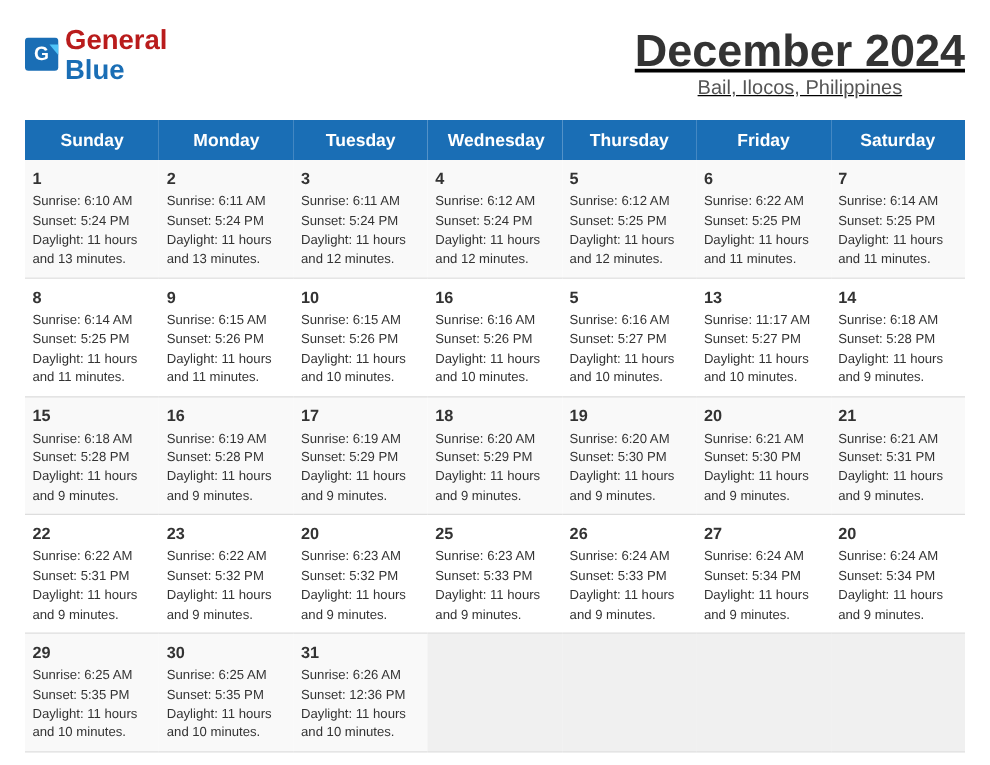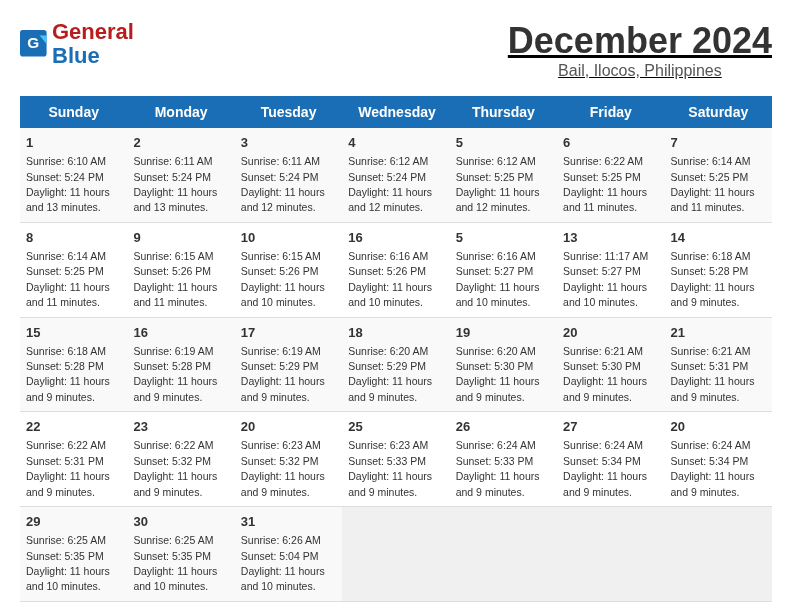--- a/index.html
+++ b/index.html
@@ -156,20 +156,20 @@
         <td><span class="day-num">23</span><span class="cell-content">Sunrise: 6:22 AM</span><br><span class="cell-content">Sunset: 5:32 PM</span><br><span class="cell-content">Daylight: 11 hours and 9 minutes.</span></td>
         <td><span class="day-num">20</span><span class="cell-content">Sunrise: 6:23 AM</span><br><span class="cell-content">Sunset: 5:32 PM</span><br><span class="cell-content">Daylight: 11 hours and 9 minutes.</span></td>
         <td><span class="day-num">25</span><span class="cell-content">Sunrise: 6:23 AM</span><br><span class="cell-content">Sunset: 5:33 PM</span><br><span class="cell-content">Daylight: 11 hours and 9 minutes.</span></td>
         <td><span class="day-num">26</span><span class="cell-content">Sunrise: 6:24 AM</span><br><span class="cell-content">Sunset: 5:33 PM</span><br><span class="cell-content">Daylight: 11 hours and 9 minutes.</span></td>
         <td><span class="day-num">27</span><span class="cell-content">Sunrise: 6:24 AM</span><br><span class="cell-content">Sunset: 5:34 PM</span><br><span class="cell-content">Daylight: 11 hours and 9 minutes.</span></td>
         <td><span class="day-num">20</span><span class="cell-content">Sunrise: 6:24 AM</span><br><span class="cell-content">Sunset: 5:34 PM</span><br><span class="cell-content">Daylight: 11 hours and 9 minutes.</span></td>
       </tr>
       <tr>
         <td><span class="day-num">29</span><span class="cell-content">Sunrise: 6:25 AM</span><br><span class="cell-content">Sunset: 5:35 PM</span><br><span class="cell-content">Daylight: 11 hours and 10 minutes.</span></td>
         <td><span class="day-num">30</span><span class="cell-content">Sunrise: 6:25 AM</span><br><span class="cell-content">Sunset: 5:35 PM</span><br><span class="cell-content">Daylight: 11 hours and 10 minutes.</span></td>
-        <td><span class="day-num">31</span><span class="cell-content">Sunrise: 6:26 AM</span><br><span class="cell-content">Sunset: 5:04 PM</span><br><span class="cell-content">Daylight: 11 hours and 10 minutes.</span></td>
+        <td><span class="day-num">31</span><span class="cell-content">Sunrise: 6:26 AM</span><br><span class="cell-content">Sunset: 12:36 PM</span><br><span class="cell-content">Daylight: 11 hours and 10 minutes.</span></td>
         <td style="background-color: rgb(240, 240, 240);"></td>
         <td style="background-color: rgb(240, 240, 240);"></td>
         <td style="background-color: rgb(240, 240, 240);"></td>
         <td style="background-color: rgb(240, 240, 240);"></td>
       </tr>
     </tbody>
 </table>
 
 </body></html>

